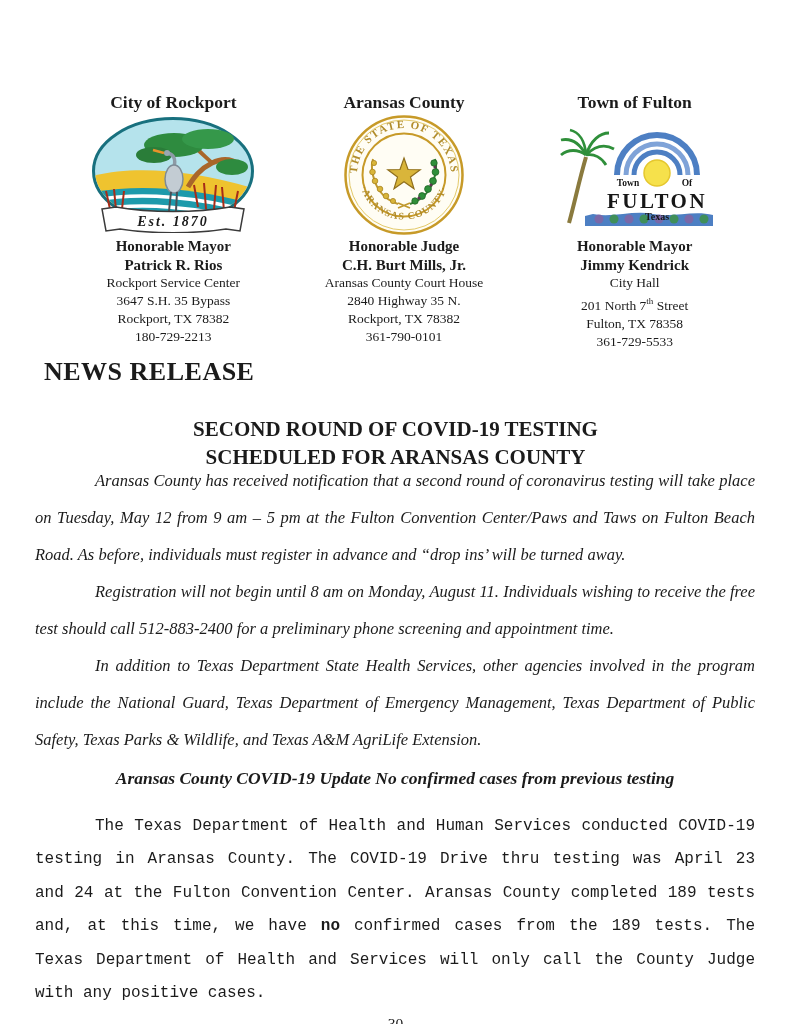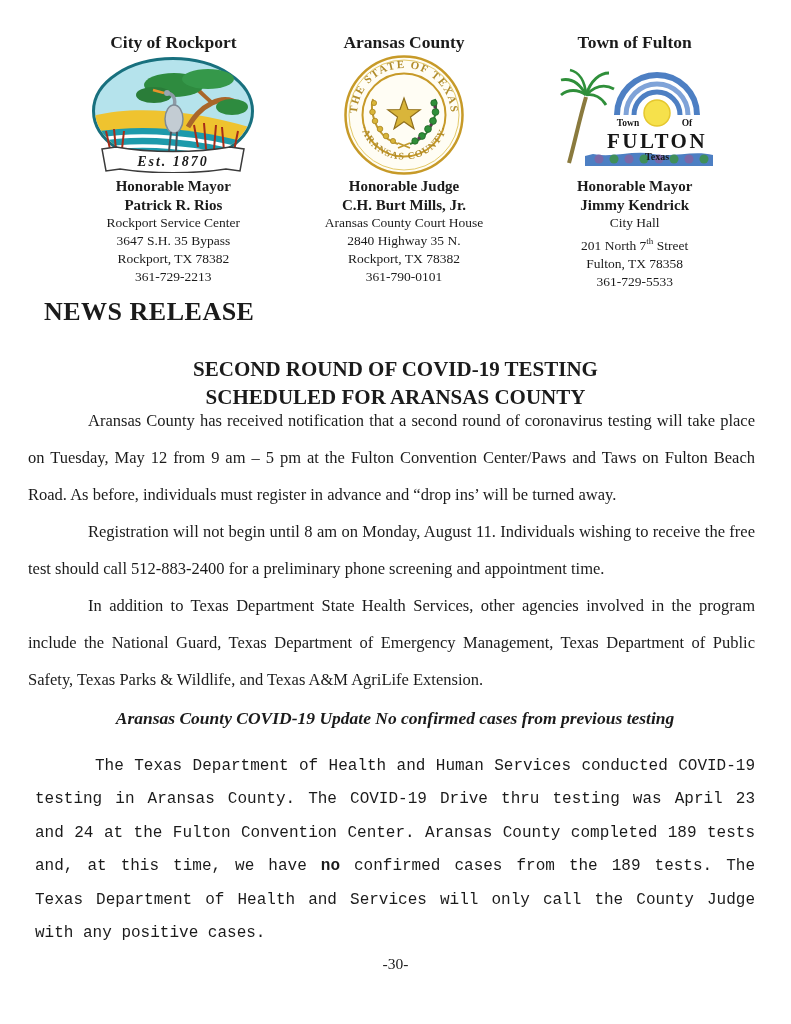--- a/index.html
+++ b/index.html
@@ -7,21 +7,21 @@
     position:relative;
     width:791px; height:1024px;
     margin:0 auto;
     background:#ffffff;
     font-family:"Liberation Serif","DejaVu Serif",serif;
     color:#1b1b1b;
     overflow:hidden;
   }
   
   .header {
-    padding-top:32px;
+    padding-top:92px;
     margin-left:58px;
     width:692px;
     display:grid;
     grid-template-columns:1fr 1fr 1fr;
   }
   .hcol { display:flex; flex-direction:column; align-items:center; text-align:center; }
   .hcol-title { font-size:17.5px; font-weight:bold; line-height:20px; }
   .logo-box { height:120px; display:flex; align-items:center; justify-content:center; margin-top:3px; }
   .officials { margin-top:2px; }
   .off-bold { font-size:15px; font-weight:bold; line-height:18.5px; }
@@ -39,21 +39,22 @@
     display:flex;
   }
   .contact-date { margin-left:44px; }
   
   .headline {
     margin-top:28px;
     text-align:center;
     font-size:21px; font-weight:bold; line-height:28.5px;
   }
   .bodyblock {
-    margin:-10px 36px 0 28px;
+    margin:-10px 36px 0 35px;
+    font-style:italic;
   }
   .para {
     margin:0;
     font-size:16.5px; line-height:37px;
     text-align:justify; text-indent:60px;
   }
   .update-heading {
     margin:8px 36px 0 35px;
     text-align:center;
     font-size:17.5px; font-weight:bold; font-style:italic; line-height:24px;
@@ -117,21 +118,21 @@
             <text x="83" y="109" text-anchor="middle" font-size="14" font-style="italic" font-weight="bold" fill="#1c1c1c" letter-spacing="2">Est. 1870</text>
           </g>
         </svg>
       </div>
       <div class="officials">
         <div class="off-bold">Honorable Mayor</div>
         <div class="off-bold">Patrick R. Rios</div>
         <div class="off-line">Rockport Service Center</div>
         <div class="off-line">3647 S.H. 35 Bypass</div>
         <div class="off-line">Rockport, TX 78382</div>
-        <div class="off-line">361-729-2213</div>
+        <div class="off-line">180-729-2213</div>
       </div>
     </div>
 
     <div class="hcol">
       <div class="hcol-title">Aransas County</div>
       <div class="logo-box">
         <svg width="122" height="122" viewBox="0 0 122 122">
           <defs>
             <path id="sealTop" d="M 14,61 A 47,47 0 0 1 108,61"></path>
             <path id="sealBot" d="M 17,70 A 45,45 0 0 0 105,70"></path>

